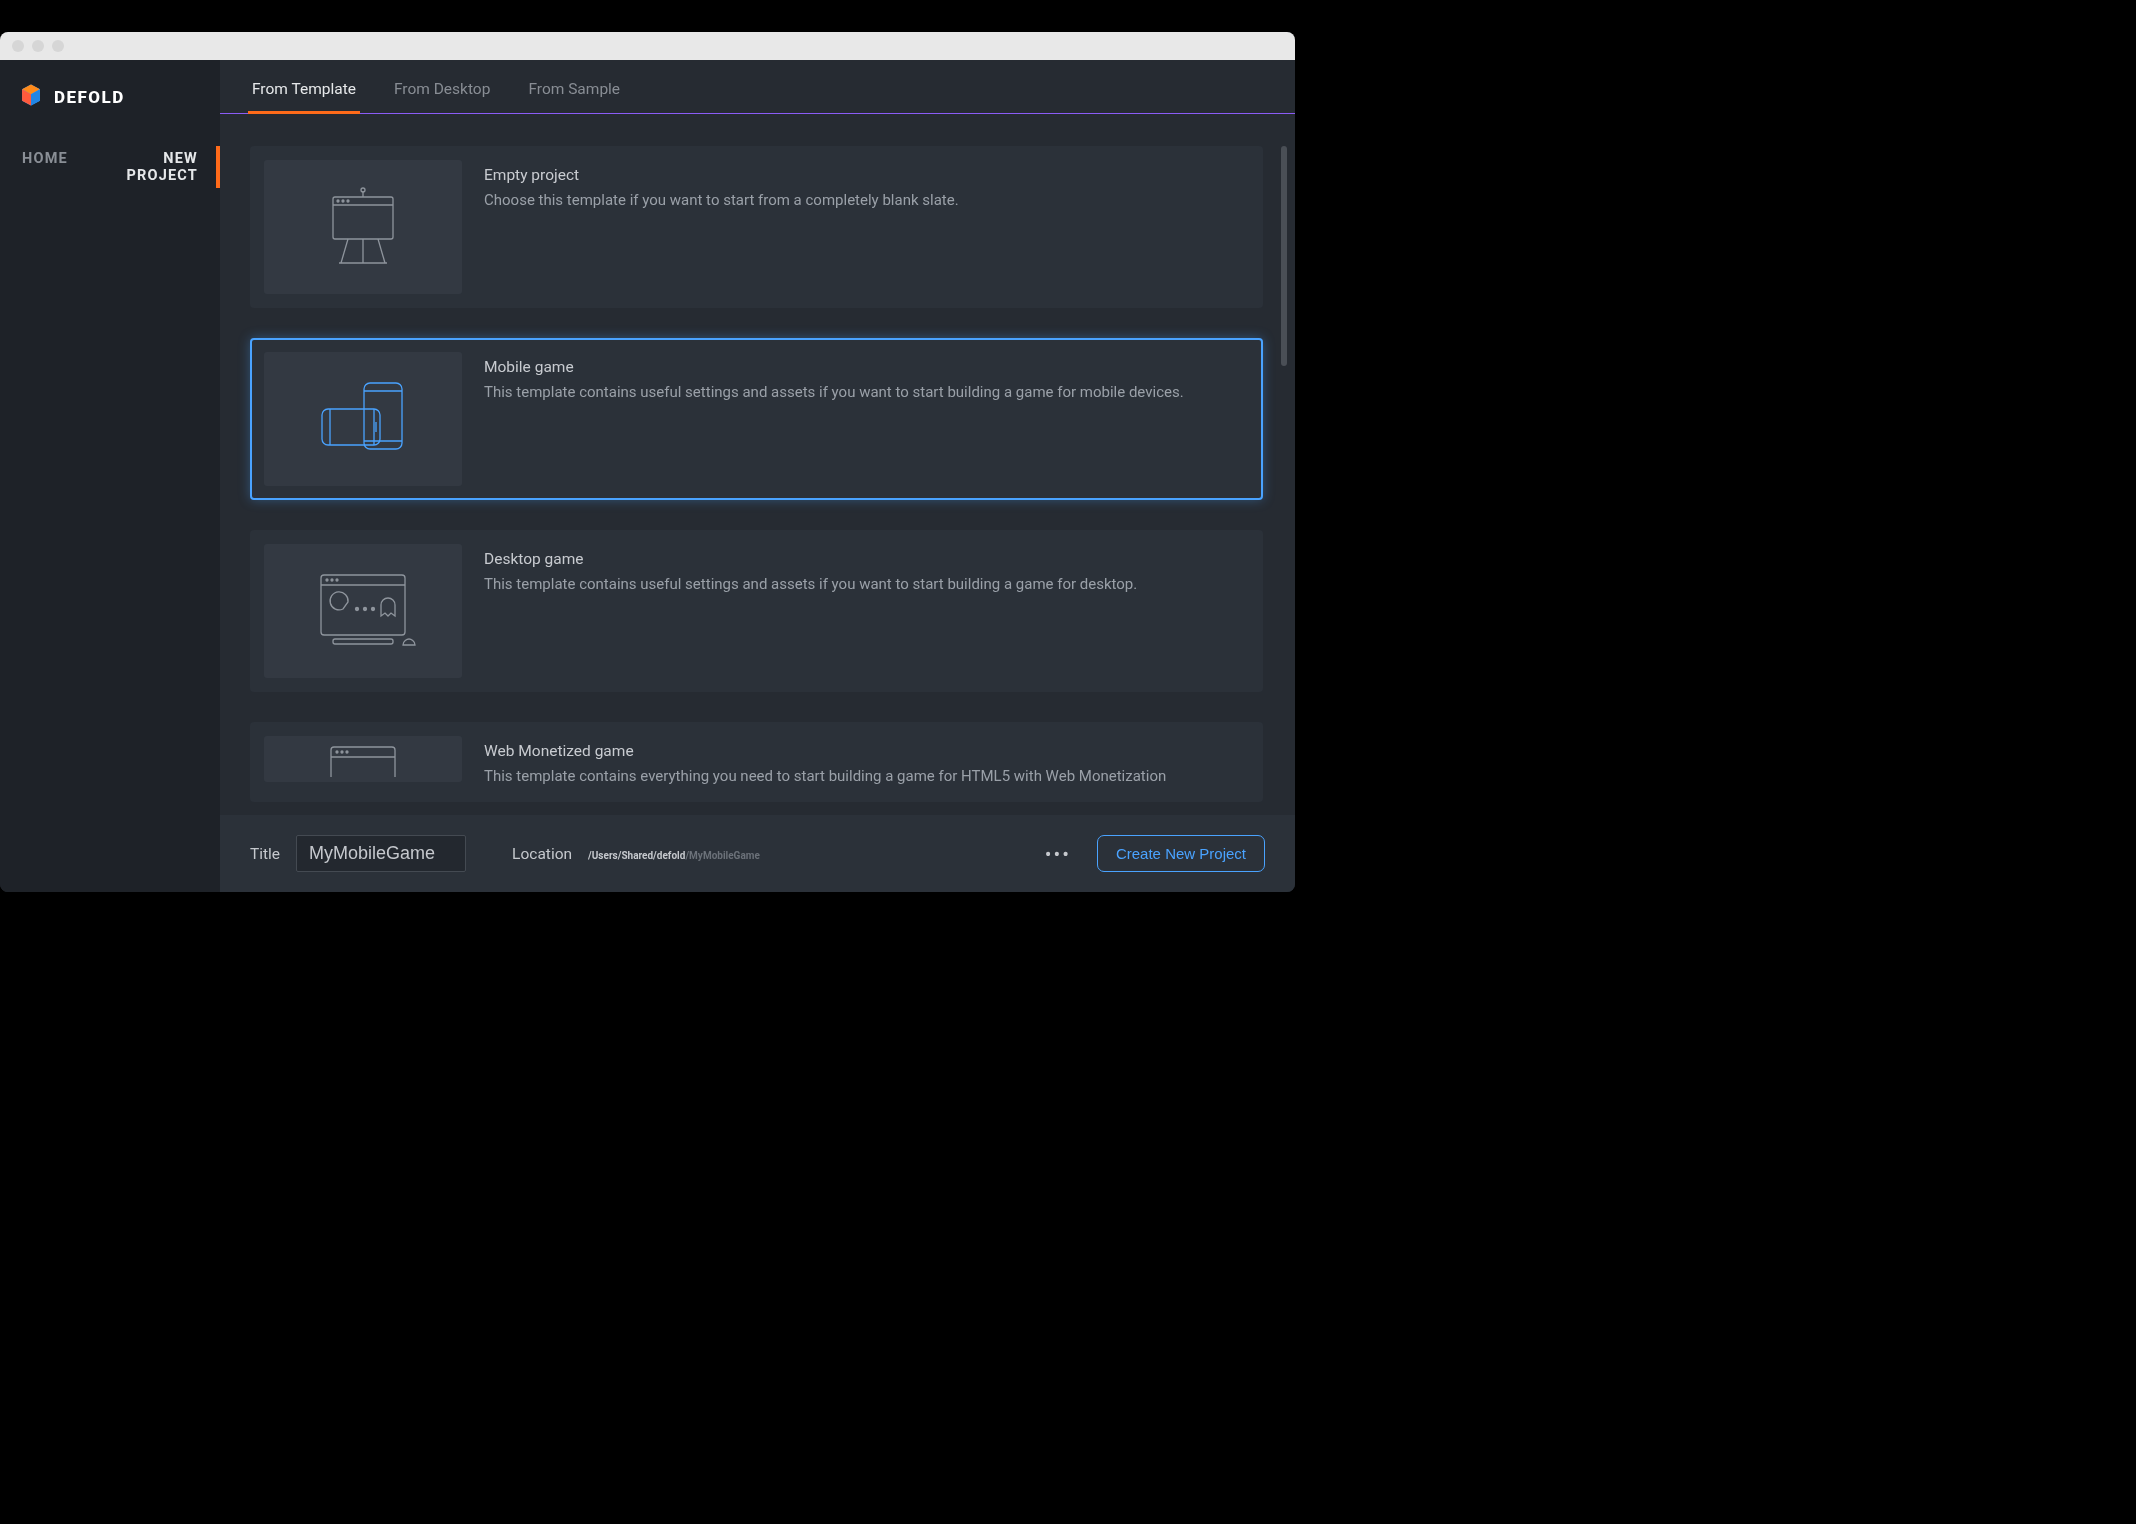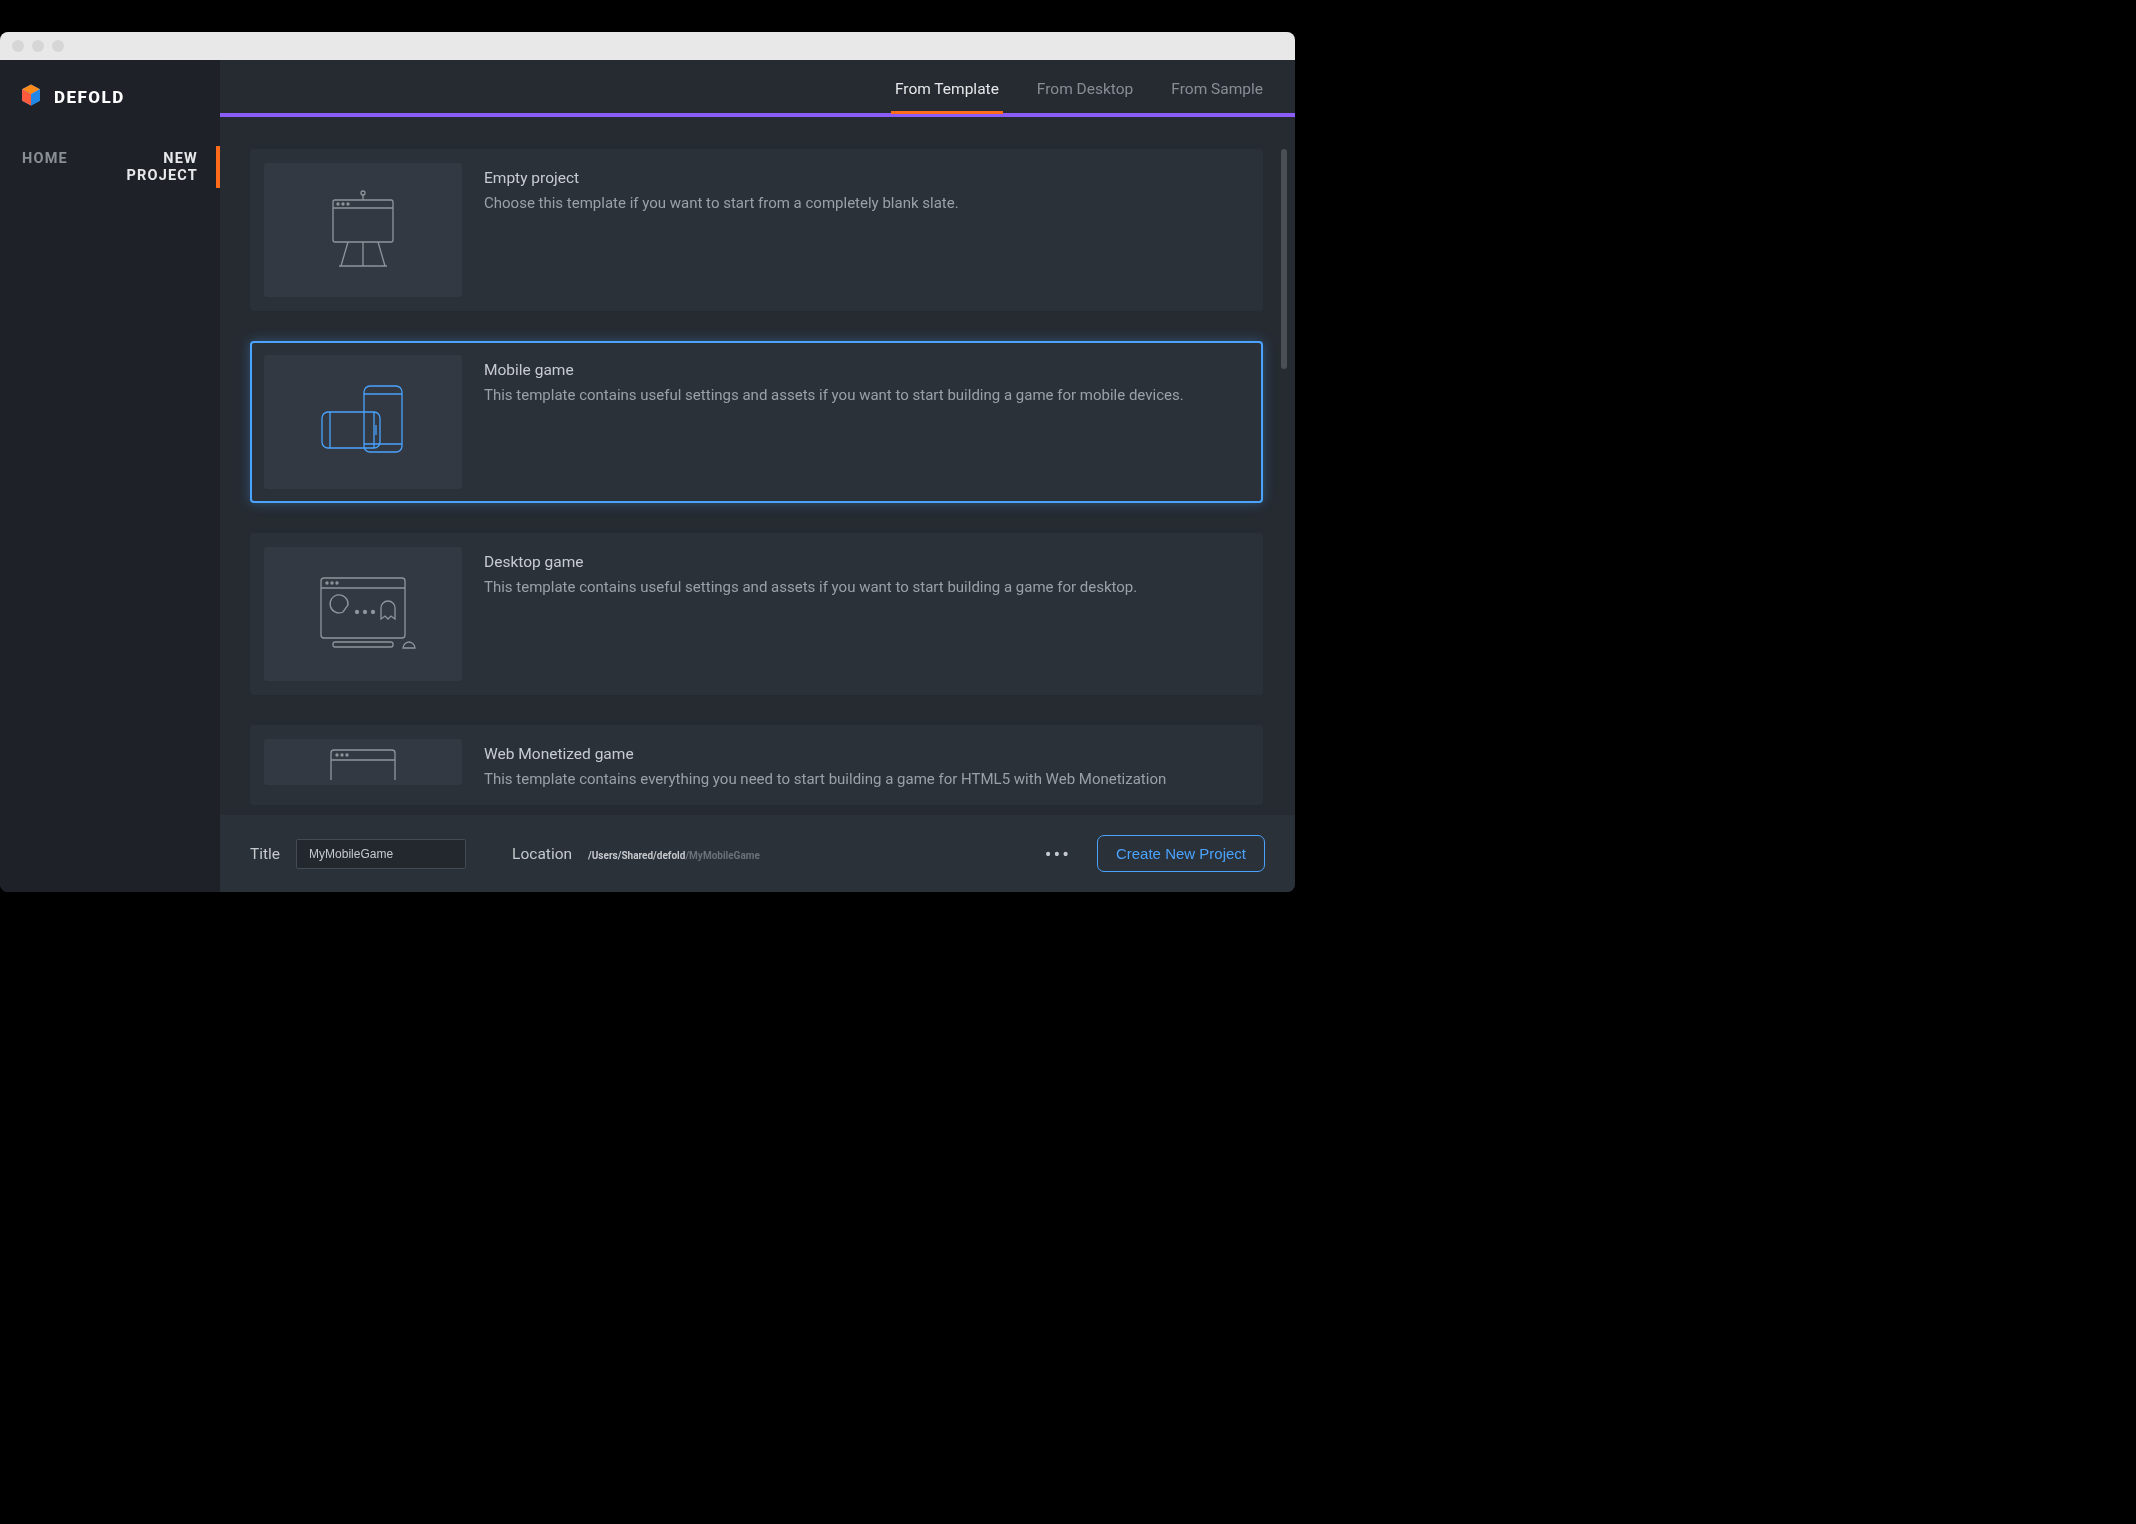--- a/index.html
+++ b/index.html
@@ -86,23 +86,22 @@
 .main {
   flex: 1;
   display: flex;
   flex-direction: column;
   min-height: 0;
 }
 .tabs {
   display: flex;
   gap: 34px;
   padding: 0 30px;
-  border-bottom: 4px solid #8b5cf6;
-  flex-shrink: 0;
-  justify-content: flex-end;
+  border-bottom: 1px solid #8b5cf6;
+  flex-shrink: 0;
 }
 .tab {
   padding: 20px 2px 15px 2px;
   color: #888d94;
   font-size: 15.5px;
   cursor: pointer;
   position: relative;
 }
 .tab.active { color: #e6e8ea; }
 .tab.active::after {
@@ -182,21 +181,21 @@
 }
 .footer-label {
   color: #c5c8cd;
   font-size: 15.5px;
 }
 .footer input[type=text] {
   background: #23282f;
   border: 1px solid #444a52;
   color: #c5c8cd;
   padding: 7px 12px;
-  font-size: 12px;
+  font-size: 18px;
   border-radius: 2px;
   width: 170px;
 }
 .loc-val { color: #c5c8cd; font-size: 10px; font-weight: bold; }
 .loc-suffix { color: #6b7179; }
 .flex-spacer { flex: 1; }
 .more-btn {
   color: #c5c8cd;
   font-size: 20px;
   letter-spacing: 2px;

